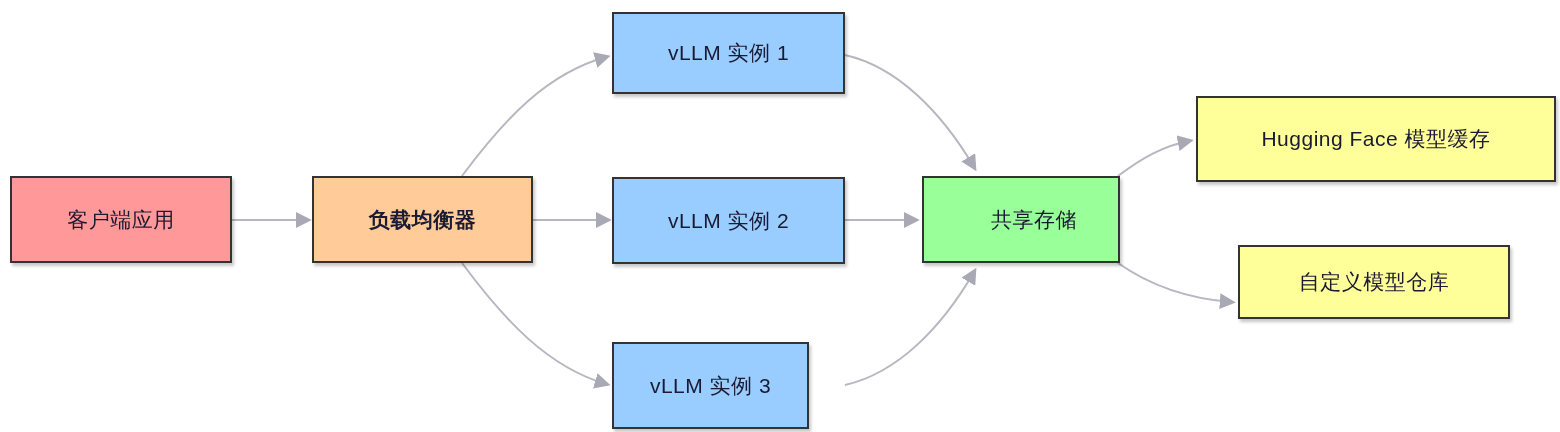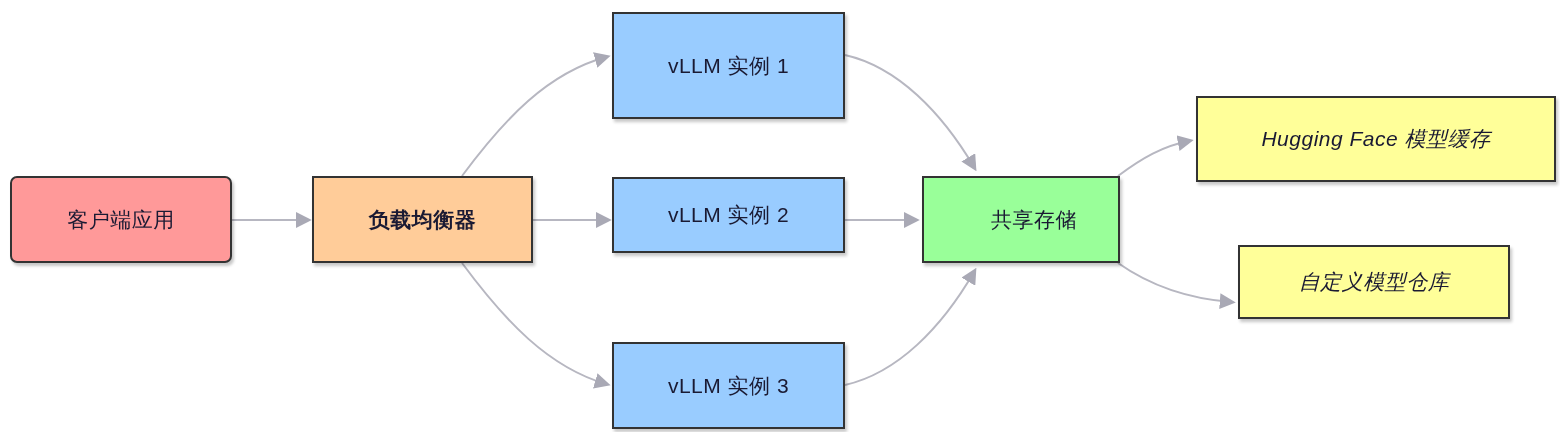--- a/index.html
+++ b/index.html
@@ -28,31 +28,31 @@
     border: 2px solid #333333;
     box-shadow: 2px 3px 3px rgba(0,0,0,0.22);
     display: flex;
     align-items: center;
     justify-content: center;
     text-align: center;
     font-size: 21px;
     color: #1a1a33;
     letter-spacing: 0.5px;
   }
-  .fill-pink   { background: #ff9999; border-radius: 7px; }
+  .fill-pink   { background: #ff9999; }
   .fill-orange { background: #ffcc99; }
   .fill-blue   { background: #99ccff; }
   .fill-green  { background: #99ff99; padding-left: 26px; }
-  .fill-yellow { background: #ffff99; font-style: italic; }
+  .fill-yellow { background: #ffff99; }
 
   .node-client  { left: 10px;   top: 176px; width: 222px; height: 87px; }
   .node-lb      { left: 312px;  top: 176px; width: 221px; height: 87px; font-weight: bold; }
-  .node-v1      { left: 612px;  top: 12px;  width: 233px; height: 107px; }
-  .node-v2      { left: 612px;  top: 177px; width: 233px; height: 76px; }
-  .node-v3      { left: 612px;  top: 342px; width: 233px; height: 87px; }
+  .node-v1      { left: 612px;  top: 12px;  width: 233px; height: 82px; }
+  .node-v2      { left: 612px;  top: 177px; width: 233px; height: 87px; }
+  .node-v3      { left: 612px;  top: 342px; width: 197px; height: 87px; }
   .node-shared  { left: 922px;  top: 176px; width: 198px; height: 87px; }
   .node-hf      { left: 1196px; top: 96px;  width: 360px; height: 86px; }
   .node-custom  { left: 1238px; top: 245px; width: 272px; height: 74px; }
 </style>
 </head>
 <body>
 
 <div class="canvas">
 
   <svg class="edges" viewBox="0 0 1560 432" xmlns="http://www.w3.org/2000/svg">

